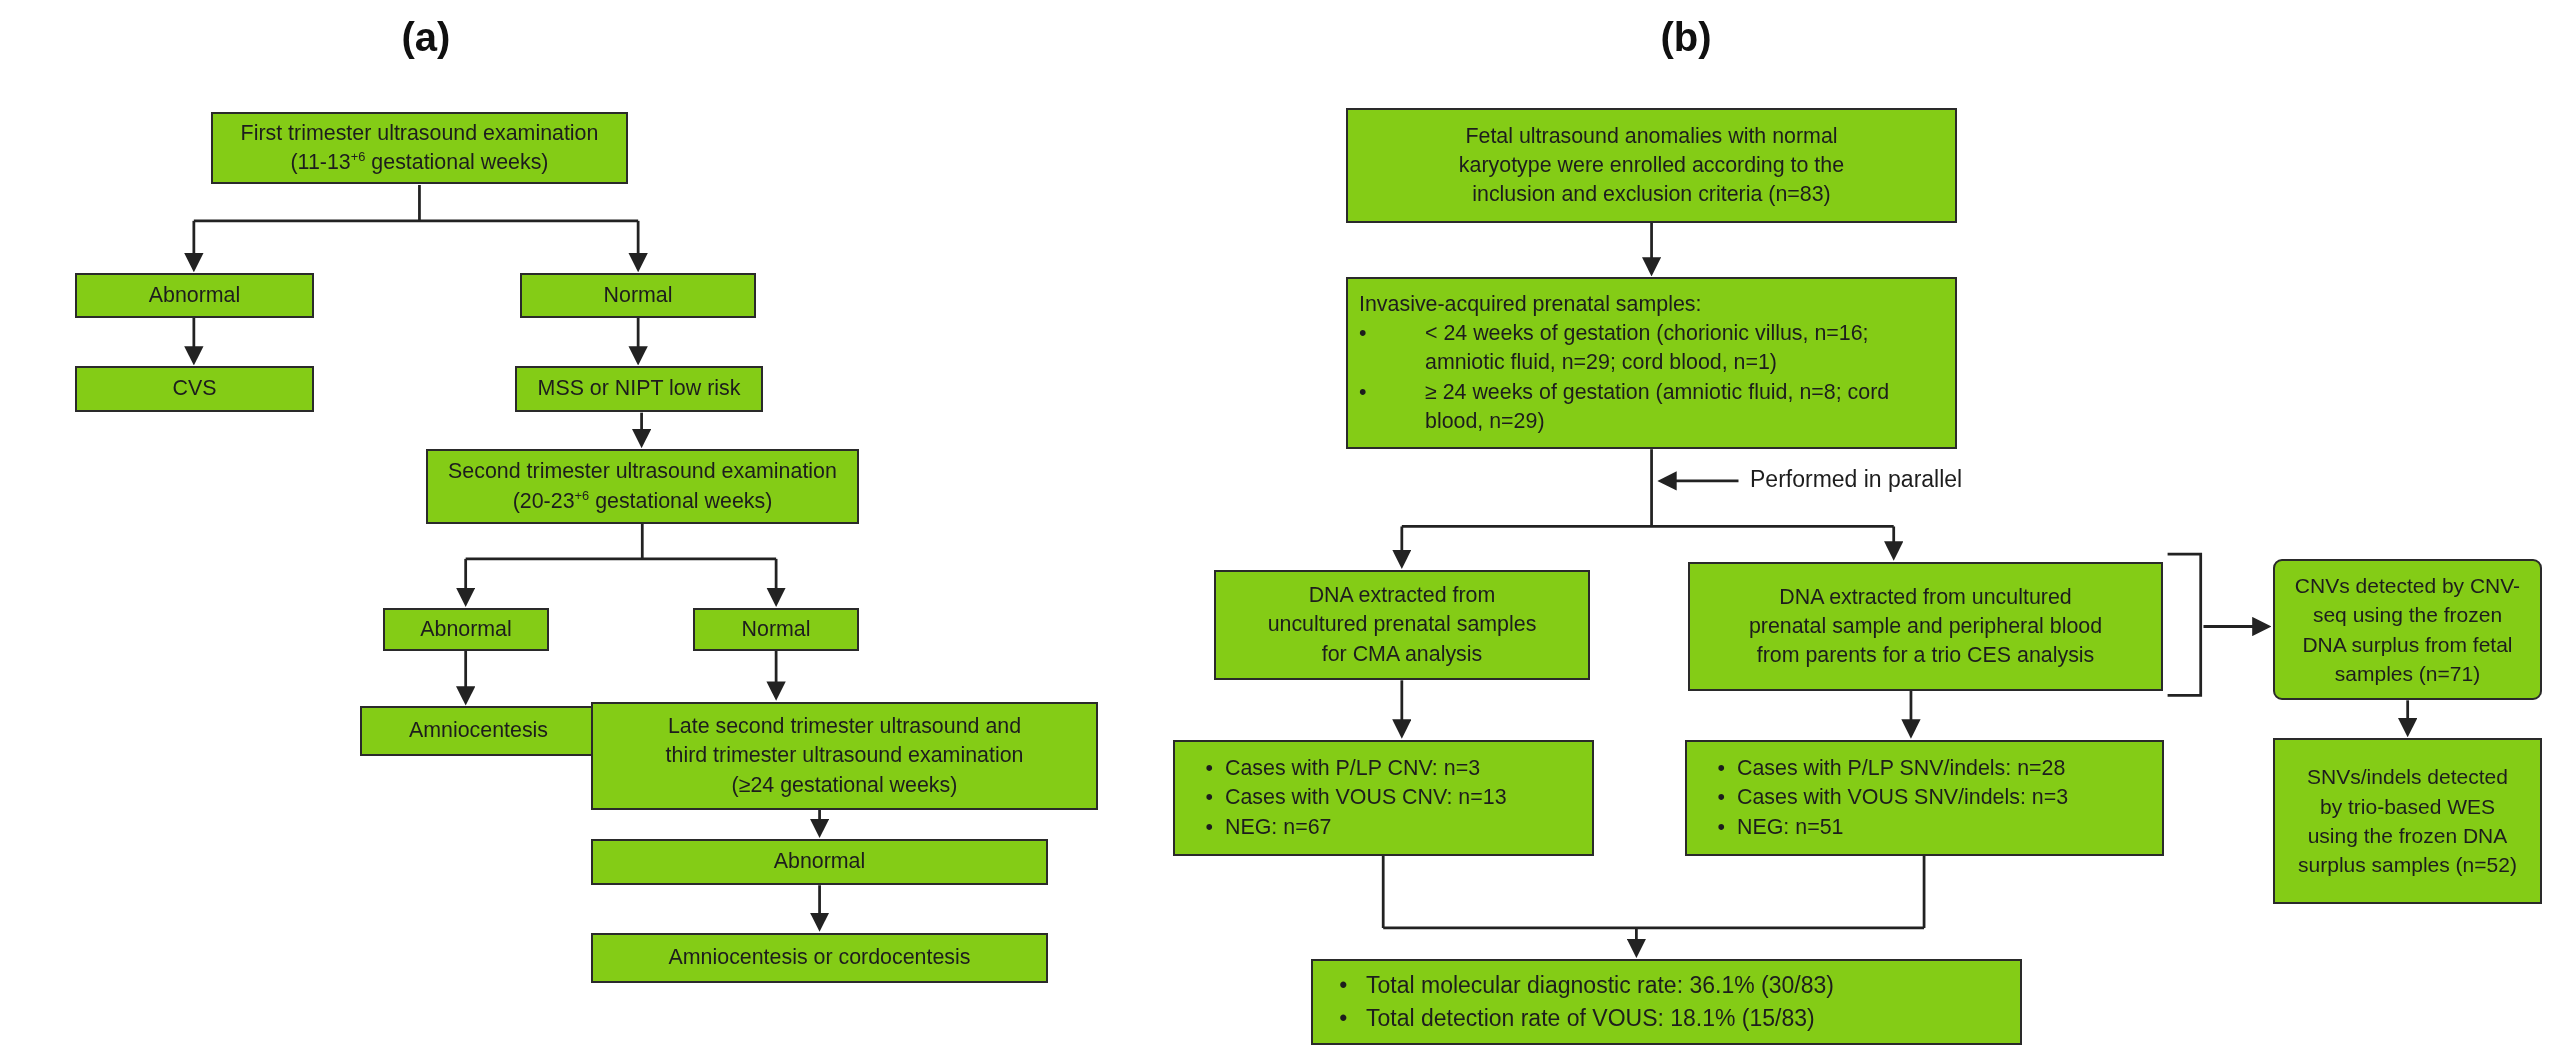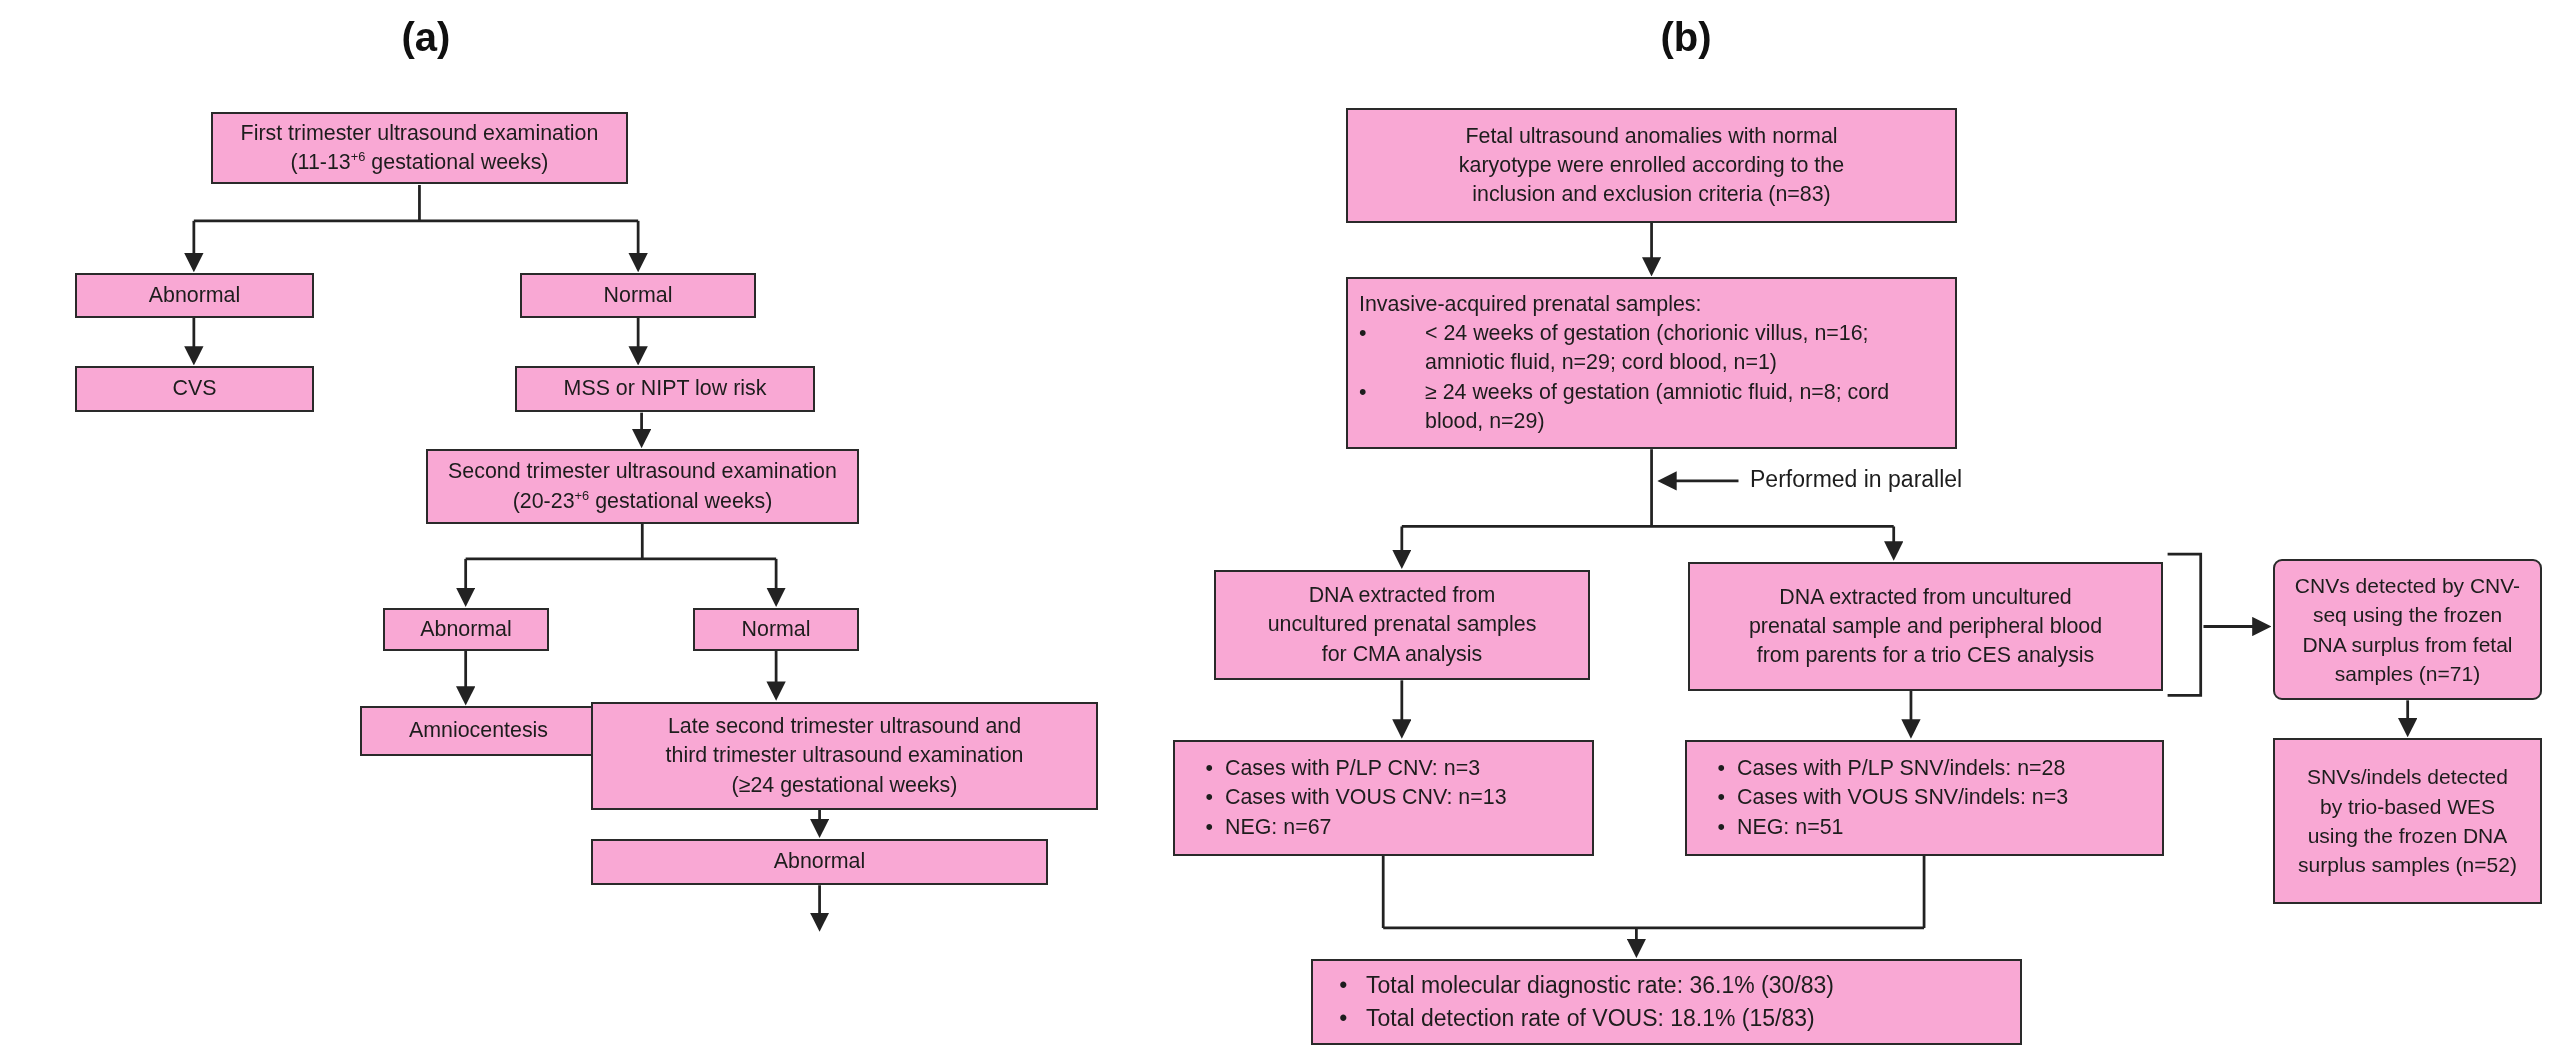--- a/index.html
+++ b/index.html
@@ -16,21 +16,21 @@
     font-weight:700;
     font-size:40px;
     color:#101010;
     text-align:center;
     width:110px;
   }
   .box{
     position:absolute;
     box-sizing:border-box;
     border:2.8px solid #2a2a2a;
-    background:#f9a8d4;
+    background:#84cc16;
     display:flex;
     flex-direction:column;
     align-items:center;
     justify-content:center;
     text-align:center;
     font-size:21.4px;
     line-height:1.36;
     padding:4.1px 7px;
   }
   .box .ln{display:block;}
@@ -109,38 +109,39 @@
   <div class="plabel" style="left:1631px;top:15px;">(b)</div>
 
   <div class="box" style="left:211px;top:112px;width:417px;height:72px;">
     <span class="ln">First trimester ultrasound examination</span>
     <span class="ln"><span>(11-13</span><span class="sup">+6</span><span> gestational weeks)</span></span>
   </div>
 
   <div class="box" style="left:75px;top:273px;width:239px;height:45px;">Abnormal</div>
   <div class="box" style="left:520px;top:273px;width:236px;height:45px;">Normal</div>
   <div class="box" style="left:75px;top:366px;width:239px;height:46px;">CVS</div>
-  <div class="box" style="left:515px;top:366px;width:300px;height:46px;">MSS or NIPT low risk</div>
+  <div class="box" style="left:515px;top:366px;width:248px;height:46px;">MSS or NIPT low risk</div>
 
   <div class="box" style="left:426px;top:449px;width:433px;height:75px;">
     <span class="ln">Second trimester ultrasound examination</span>
     <span class="ln"><span>(20-23</span><span class="sup">+6</span><span> gestational weeks)</span></span>
   </div>
 
   <div class="box" style="left:383px;top:608px;width:166px;height:43px;">Abnormal</div>
   <div class="box" style="left:693px;top:608px;width:166px;height:43px;">Normal</div>
   <div class="box" style="left:360px;top:706px;width:237px;height:50px;">Amniocentesis</div>
 
   <div class="box" style="left:591px;top:702px;width:507px;height:108px;">
     <span class="ln">Late second trimester ultrasound and</span>
     <span class="ln">third trimester ultrasound examination</span>
     <span class="ln">(≥24 gestational weeks)</span>
   </div>
 
   <div class="box" style="left:591px;top:839px;width:457px;height:46px;">Abnormal</div>
+  <div class="box" style="left:591px;top:933px;width:457px;height:50px;">Amniocentesis or cordocentesis</div>
 
   <div class="box" style="left:1346px;top:108px;width:611px;height:115px;text-align:center;">
     <span class="ln">Fetal ultrasound anomalies with normal</span>
     <span class="ln">karyotype were enrolled according to the</span>
     <span class="ln">inclusion and exclusion criteria (n=83)</span>
   </div>
 
   <div class="box listbox" style="left:1346px;top:277px;width:611px;height:172px;padding-left:11px;padding-right:9.7px;">
     <span class="ln">Invasive-acquired prenatal samples:</span>
     <div class="brow inv-row">

